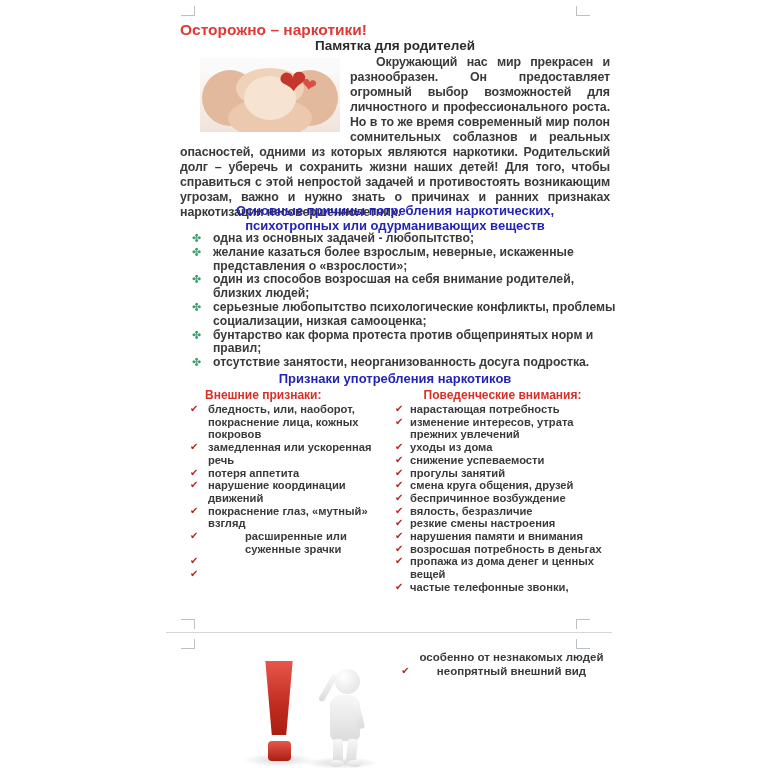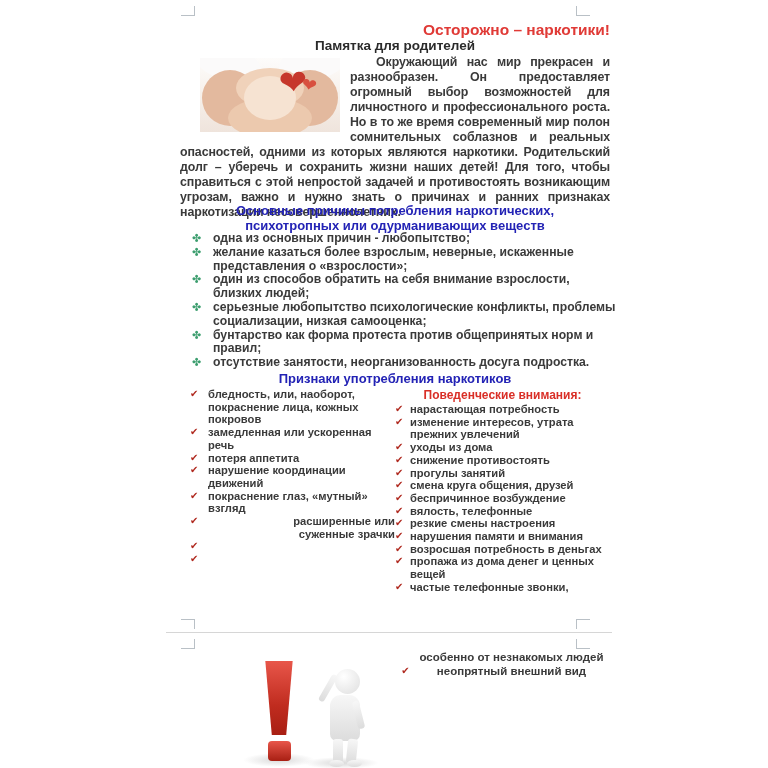--- a/index.html
+++ b/index.html
@@ -13,21 +13,21 @@
 
   
   .mark{position:absolute;width:13px;height:9px;border:0 solid #b9c0c6;}
   .mark.rb{border-right-width:1px;border-bottom-width:1px;}
   .mark.lb{border-left-width:1px;border-bottom-width:1px;}
   .mark.rt{border-right-width:1px;border-top-width:1px;}
   .mark.lt{border-left-width:1px;border-top-width:1px;}
 
   .page-break-line{position:absolute;left:166px;top:632px;width:446px;height:1px;background:#d6d6d6;}
 
-  .title{position:absolute;left:0;top:21px;width:100%;text-align:right;
+  .title{position:absolute;left:0;top:21px;width:100%;text-align:left;
     color:#e03a36;font-size:15.5px;font-weight:bold;}
   .subtitle{position:absolute;left:0;top:38px;width:100%;text-align:center;
     font-size:13.5px;font-weight:bold;color:#2b2b2b;}
 
   .intro{position:absolute;left:0;top:55px;width:430px;
     font-size:12.4px;line-height:15px;font-weight:bold;text-align:justify;
     text-indent:26px;letter-spacing:-0.1px;}
 
   
   .photo{float:left;width:140px;height:74px;margin:3px 10px 2px 20px;
@@ -60,21 +60,21 @@
   .col-left{width:215px;flex:none;}
   .col-right{width:215px;flex:none;}
   .col-heading{color:#d92f27;font-weight:bold;font-size:12px;line-height:15px;}
   .col-left .col-heading{padding-left:25px;}
   .col-right .col-heading{text-align:center;}
   .sign-item{display:flex;font-size:11.2px;line-height:12.7px;font-weight:bold;}
   .col-left .sign-check{width:28px;padding-left:10px;box-sizing:border-box;flex:none;}
   .col-right .sign-check{width:15px;flex:none;}
   .sign-check{color:#b02a20;font-size:10px;line-height:12.7px;}
   .sign-text{flex:1;}
-  .sign-text.ext-indent{padding-left:37px;text-align:right;}
+  .sign-text.ext-indent{padding-left:37px;}
 
   .bottom{position:absolute;left:180px;top:645px;width:430px;display:flex;}
   .bottom-right{width:212px;margin-left:218px;position:absolute;left:0;top:5px;}
   .cont-item{display:flex;font-size:11.5px;line-height:14px;font-weight:bold;text-align:center;}
   .cont-check{width:15px;flex:none;color:#b02a20;font-size:10px;line-height:14px;}
   .cont-check.hidden{visibility:hidden;}
   .cont-text{flex:1;}
 
   
   .figure{position:absolute;left:15px;top:0;width:195px;height:123px;}
@@ -124,31 +124,31 @@
 
   <div class="blue-heading">
     <div>Основные причины потребления наркотических,</div>
     <div>психотропных или одурманивающих веществ</div>
   </div>
 
   <div class="causes">
 
       <div class="cause-item">
         <span class="cause-bullet">✤</span>
-        <span class="cause-text">одна из основных причин - любопытство;</span>
+        <span class="cause-text">одна из основных задачей - любопытство;</span>
       </div>
 
       <div class="cause-item">
         <span class="cause-bullet">✤</span>
         <span class="cause-text">желание казаться более взрослым, неверные, искаженные представления о «взрослости»;</span>
       </div>
 
       <div class="cause-item">
         <span class="cause-bullet">✤</span>
-        <span class="cause-text">один из способов обратить на себя внимание взрослости, близких людей;</span>
+        <span class="cause-text">один из способов возросшая на себя внимание родителей, близких людей;</span>
       </div>
 
       <div class="cause-item">
         <span class="cause-bullet">✤</span>
         <span class="cause-text">серьезные любопытство психологические конфликты, проблемы социализации, низкая самооценка;</span>
       </div>
 
       <div class="cause-item">
         <span class="cause-bullet">✤</span>
         <span class="cause-text">бунтарство как форма протеста против общепринятых норм и правил;</span>
@@ -157,20 +157,21 @@
       <div class="cause-item">
         <span class="cause-bullet">✤</span>
         <span class="cause-text">отсутствие занятости, неорганизованность досуга подростка.</span>
       </div>
     </div>
 
   <div class="signs-heading">Признаки употребления наркотиков</div>
 
   <div class="columns">
     <div class="col-left">
+      <div class="col-heading">Внешние признаки:</div>
       <div>
 
           <div class="sign-item">
             <span class="sign-check">✔</span>
             <span class="sign-text">бледность, или, наоборот, покраснение лица, кожных покровов</span>
           </div>
 
           <div class="sign-item">
             <span class="sign-check">✔</span>
             <span class="sign-text">замедленная или ускоренная речь</span>
@@ -219,41 +220,41 @@
             <span class="sign-text">изменение интересов, утрата прежних увлечений</span>
           </div>
 
           <div class="sign-item">
             <span class="sign-check">✔</span>
             <span class="sign-text">уходы из дома</span>
           </div>
 
           <div class="sign-item">
             <span class="sign-check">✔</span>
-            <span class="sign-text">снижение противостоять</span>
+            <span class="sign-text">снижение успеваемости</span>
           </div>
 
           <div class="sign-item">
             <span class="sign-check">✔</span>
             <span class="sign-text">прогулы занятий</span>
           </div>
 
           <div class="sign-item">
             <span class="sign-check">✔</span>
             <span class="sign-text">смена круга общения, друзей</span>
           </div>
 
           <div class="sign-item">
             <span class="sign-check">✔</span>
             <span class="sign-text">беспричинное возбуждение</span>
           </div>
 
           <div class="sign-item">
             <span class="sign-check">✔</span>
-            <span class="sign-text">вялость, телефонные</span>
+            <span class="sign-text">вялость, безразличие</span>
           </div>
 
           <div class="sign-item">
             <span class="sign-check">✔</span>
             <span class="sign-text">резкие смены настроения</span>
           </div>
 
           <div class="sign-item">
             <span class="sign-check">✔</span>
             <span class="sign-text">нарушения памяти и внимания</span>

